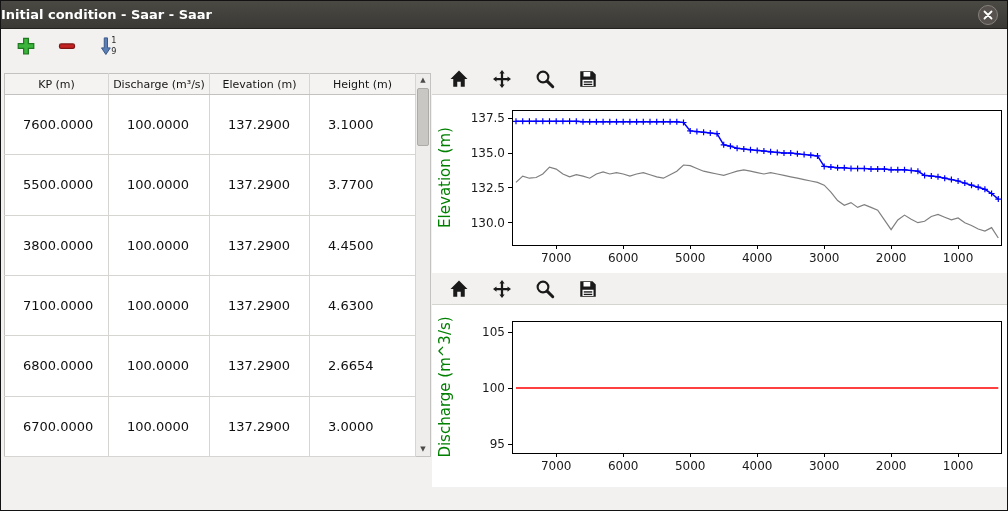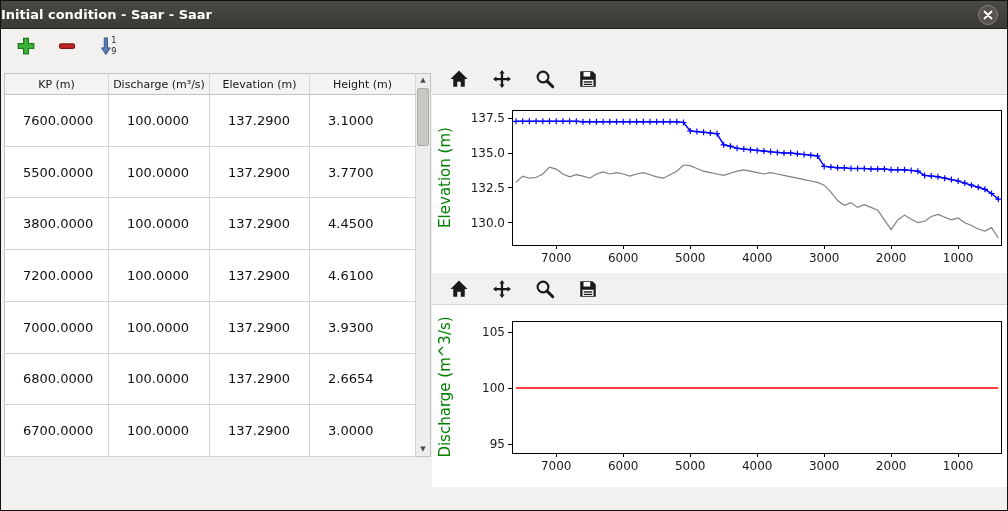--- a/index.html
+++ b/index.html
@@ -121,30 +121,24 @@
                 <td>137.2900</td>
                 <td>3.7700</td>
               </tr>
               <tr>
                 <td>3800.0000</td>
                 <td>100.0000</td>
                 <td>137.2900</td>
                 <td>4.4500</td>
               </tr>
               <tr>
-                <td>7200.0000</td>
-                <td>100.0000</td>
-                <td>137.2900</td>
-                <td>4.6100</td>
-              </tr>
-              <tr>
-                <td>7000.0000</td>
-                <td>100.0000</td>
-                <td>137.2900</td>
-                <td>3.9300</td>
+                <td>7100.0000</td>
+                <td>100.0000</td>
+                <td>137.2900</td>
+                <td>4.6300</td>
               </tr>
               <tr>
                 <td>6800.0000</td>
                 <td>100.0000</td>
                 <td>137.2900</td>
                 <td>2.6654</td>
               </tr>
               <tr>
                 <td>6700.0000</td>
                 <td>100.0000</td>

